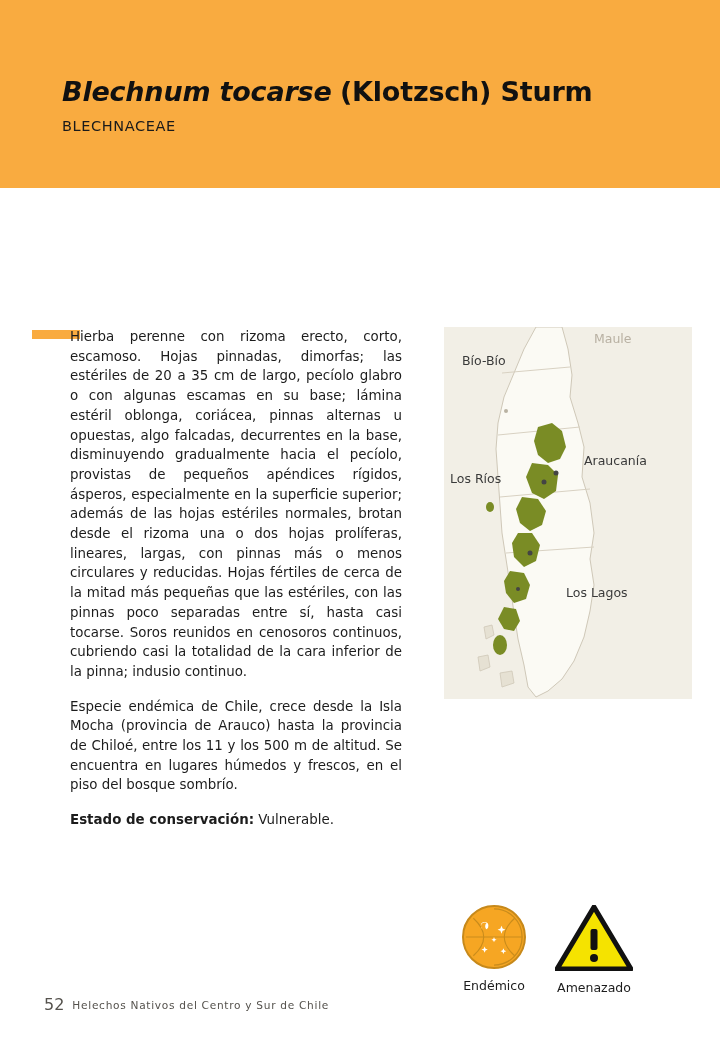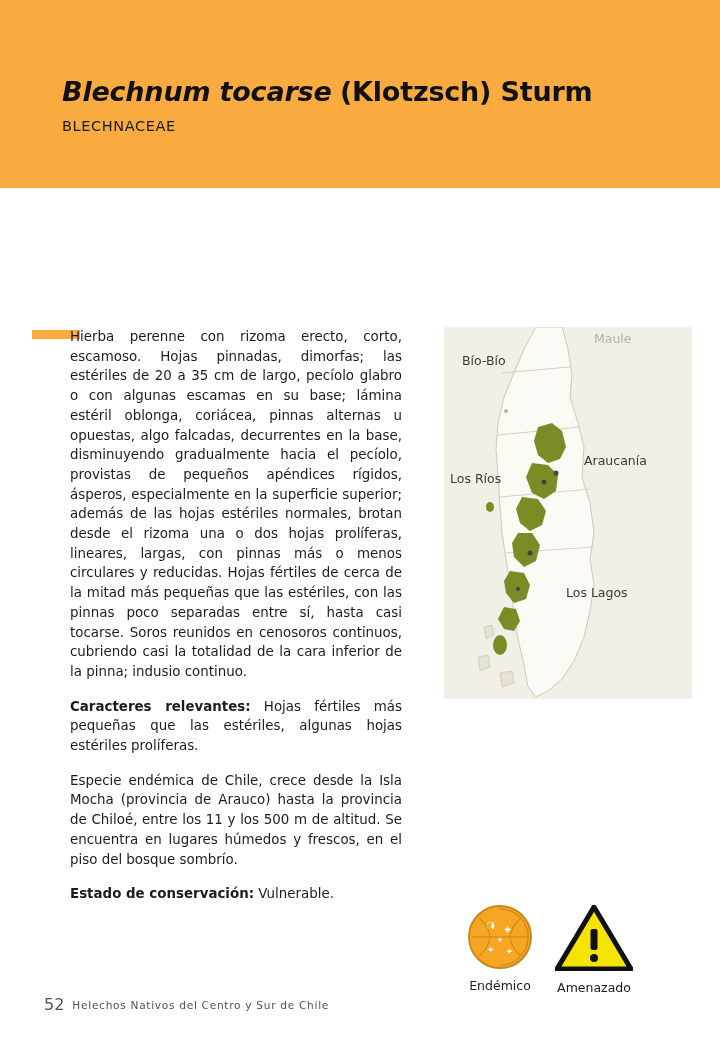--- a/index.html
+++ b/index.html
@@ -114,21 +114,21 @@
     top: 905px;
     width: 248px;
     height: 95px;
   }
   .icon-block {
     position: absolute;
     text-align: center;
     font-size: 12.5px;
     color: #1c1c1c;
   }
-  .icon-block.endemic { left: 28px; top: 0; width: 112px; }
+  .icon-block.endemic { left: 22px; top: 0; width: 112px; }
   .icon-block.threat  { left: 112px; top: 0; width: 132px; }
   .icon-caption {
     margin-top: 9px;
     display: block;
   }
 
   .endemic-badge {
     width: 64px;
     height: 64px;
     margin: 0 auto;
@@ -173,21 +173,20 @@
 <div class="species-title">
   <span class="genus">Blechnum tocarse</span>
   <span class="author">(Klotzsch) Sturm</span>
 </div>
 <div class="family-name">BLECHNACEAE</div>
 
 <div class="text-rule"></div>
 
 <div class="body-col">
   <p>Hierba perenne con rizoma erecto, corto, escamoso. Hojas pinnadas, dimorfas; las estériles de 20 a 35 cm de largo, pecíolo glabro o con algunas escamas en su base; lámina estéril oblonga, coriácea, pinnas alternas u opuestas, algo falcadas, decurrentes en la base, disminuyendo gradualmente hacia el pecíolo, provistas de pequeños apéndices rígidos, ásperos, especialmente en la superficie superior; además de las hojas estériles normales, brotan desde el rizoma una o dos hojas prolíferas, lineares, largas, con pinnas más o menos circulares y reducidas. Hojas fértiles de cerca de la mitad más pequeñas que las estériles, con las pinnas poco separadas entre sí, hasta casi tocarse. Soros reunidos en cenosoros continuos, cubriendo casi la totalidad de la cara inferior de la pinna; indusio continuo.</p>
-  <p><span class="lead-in">Caracteres relevantes:</span><span> Hojas fértiles más pequeñas que las estériles, algunas hojas estériles prolíferas.</span></p>
   <p>Especie endémica de Chile, crece desde la Isla Mocha (provincia de Arauco) hasta la provincia de Chiloé, entre los 11 y los 500 m de altitud. Se encuentra en lugares húmedos y frescos, en el piso del bosque sombrío.</p>
   <p><span class="lead-in">Estado de conservación:</span><span> Vulnerable.</span></p>
 </div>
 
 <div class="map-panel">
   <svg class="map-svg" viewBox="0 0 248 372">
 
     <rect x="0" y="0" width="248" height="372" fill="#f2efe6"></rect>
 
     <path d="M92,0 L118,0 L124,22 L128,48 L126,70 L134,96 L140,120 L138,150 L146,176

